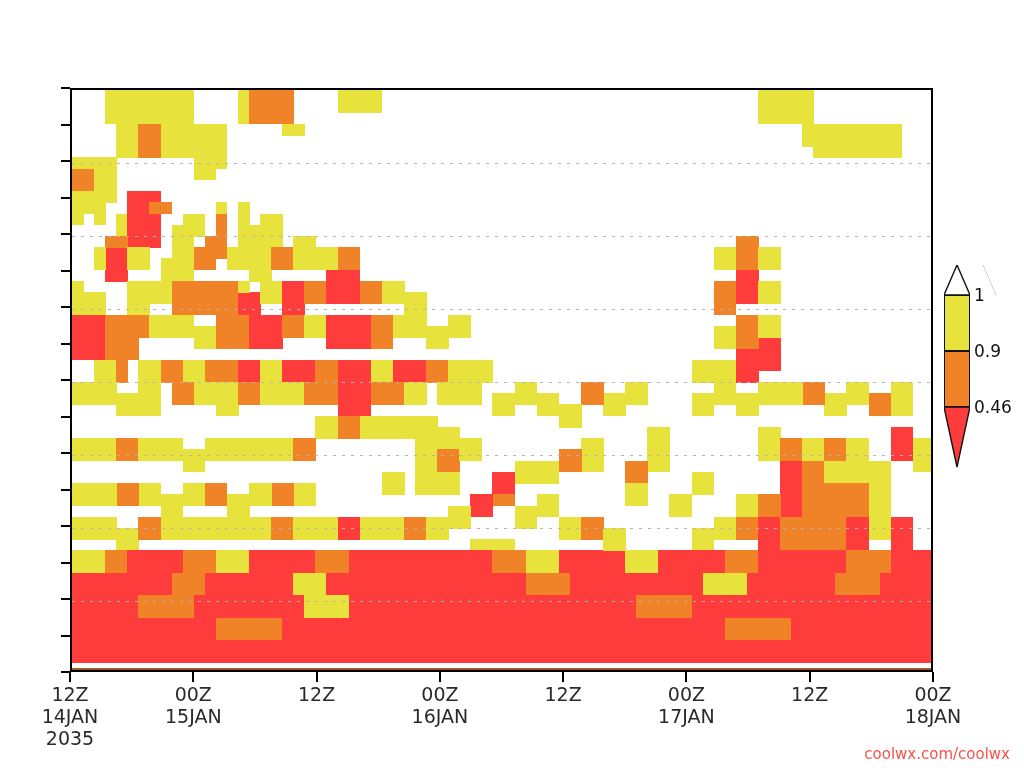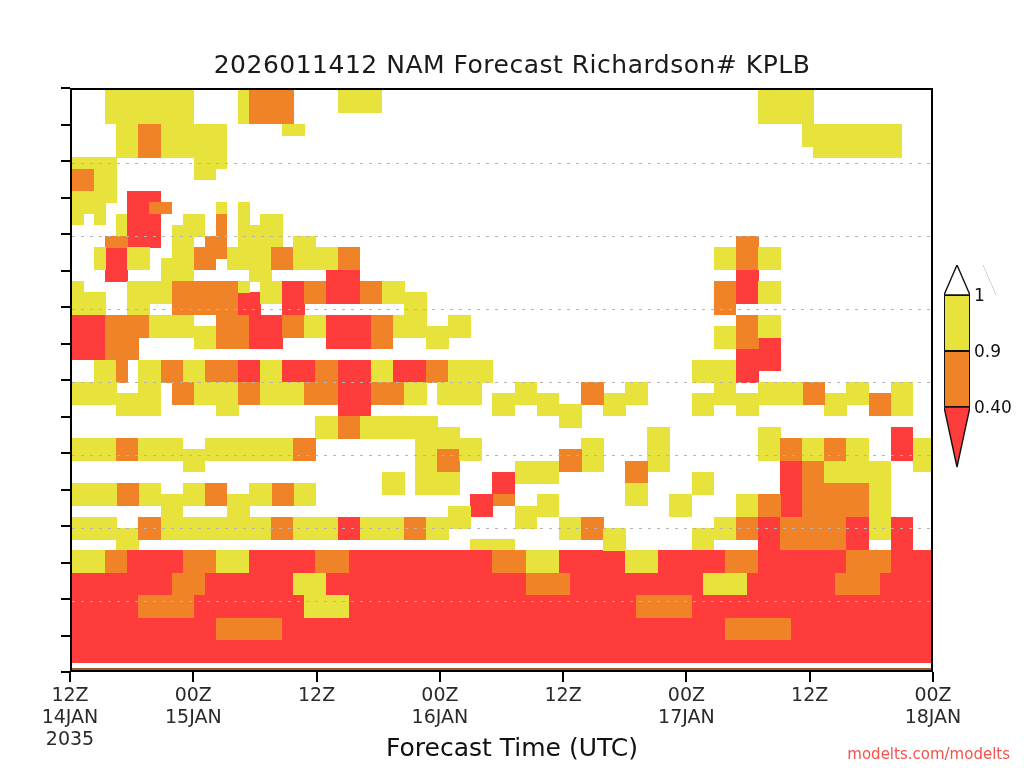--- a/index.html
+++ b/index.html
@@ -94,21 +94,20 @@
     font-size: 17px; color: #111;
     transform: translateY(-50%);
     white-space: nowrap;
   }
 </style>
 </head>
 <body>
 
 <div id="root">
 
-  <div class="title">2026011412 NAM Forecast Richardson# KPLB</div>
 
   <div id="plot">
     <div id="cells">
         <i style="left:33.19px;top:0.00px;width:89.11px;height:34.29px;background:#E8E23C"></i>
         <i style="left:44.26px;top:33.69px;width:22.73px;height:34.29px;background:#E8E23C"></i>
         <i style="left:66.38px;top:33.69px;width:22.73px;height:34.29px;background:#F08228"></i>
         <i style="left:88.51px;top:33.69px;width:66.98px;height:34.29px;background:#E8E23C"></i>
         <i style="left:121.71px;top:67.38px;width:22.73px;height:23.06px;background:#E8E23C"></i>
         <i style="left:165.96px;top:0.00px;width:11.66px;height:34.29px;background:#E8E23C"></i>
         <i style="left:177.03px;top:0.00px;width:44.86px;height:34.29px;background:#F08228"></i>
@@ -487,31 +486,30 @@
       <div class="xtick" style="left:809.7px">
         <div>12Z</div>
       </div>
       <div class="xtickmark" style="left:933.0px"></div>
       <div class="xtick" style="left:933.0px">
         <div>00Z</div>
         <div>18JAN</div>
       </div>
     </div>
 
-  <div class="xlabel">Forecast Time (UTC)</div>
-  <div class="credit">modelts.com/modelts</div>
+  <div class="credit">coolwx.com/coolwx</div>
 
   <div id="cbar">
       <div class="cb-cap" style="top:-30px;border-left:13px solid transparent;border-right:13px solid transparent;border-bottom:30px solid #FFFFFF;filter:drop-shadow(0 0 0 #111)"></div>
       <svg width="26" height="31" style="position:absolute;left:0;top:-30px">
         <polygon points="13,0 26,30 0,30" fill="#FFFFFF" stroke="#111" stroke-width="1.4"></polygon>
       </svg>
       <div class="cb-seg" style="top:0px;height:56px;background:#E8E23C"></div>
       <div class="cb-seg" style="top:56px;height:56px;background:#F08228"></div>
       <svg width="26" height="62" style="position:absolute;left:0;top:112px">
         <polygon points="0,0 26,0 13,60" fill="#FF3C3C" stroke="#111" stroke-width="1.4"></polygon>
       </svg>
       <div class="cb-label" style="top:0px">1</div>
       <div class="cb-label" style="top:56px">0.9</div>
-      <div class="cb-label" style="top:112px">0.40</div>
+      <div class="cb-label" style="top:112px">0.46</div>
     </div>
 
 </div>
 
 </body></html>

